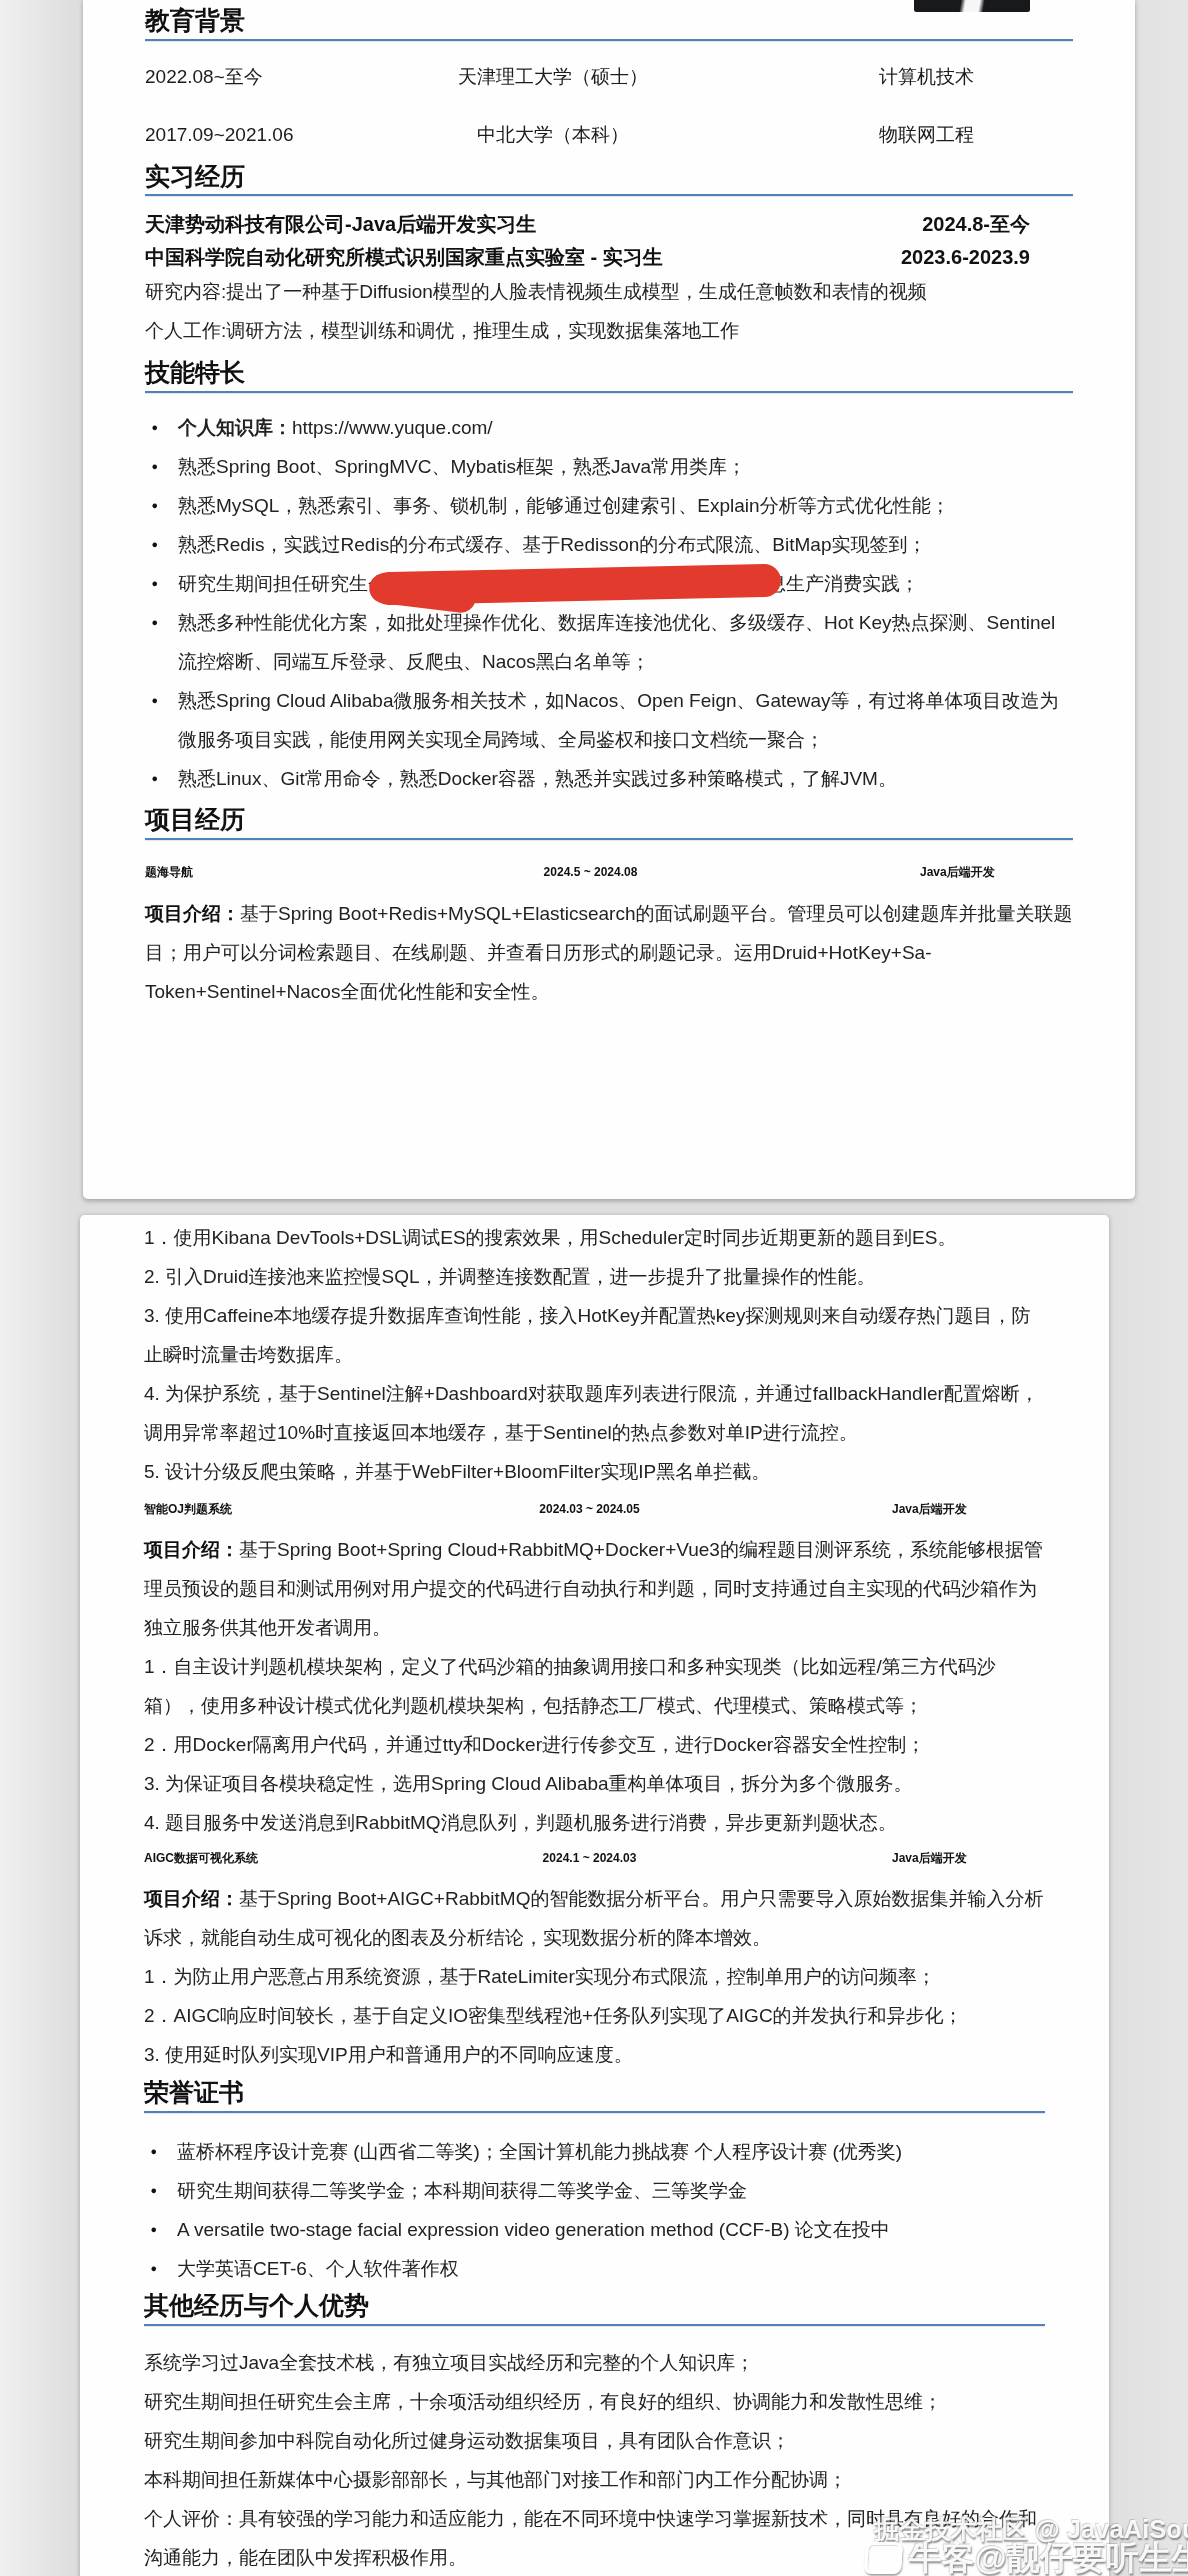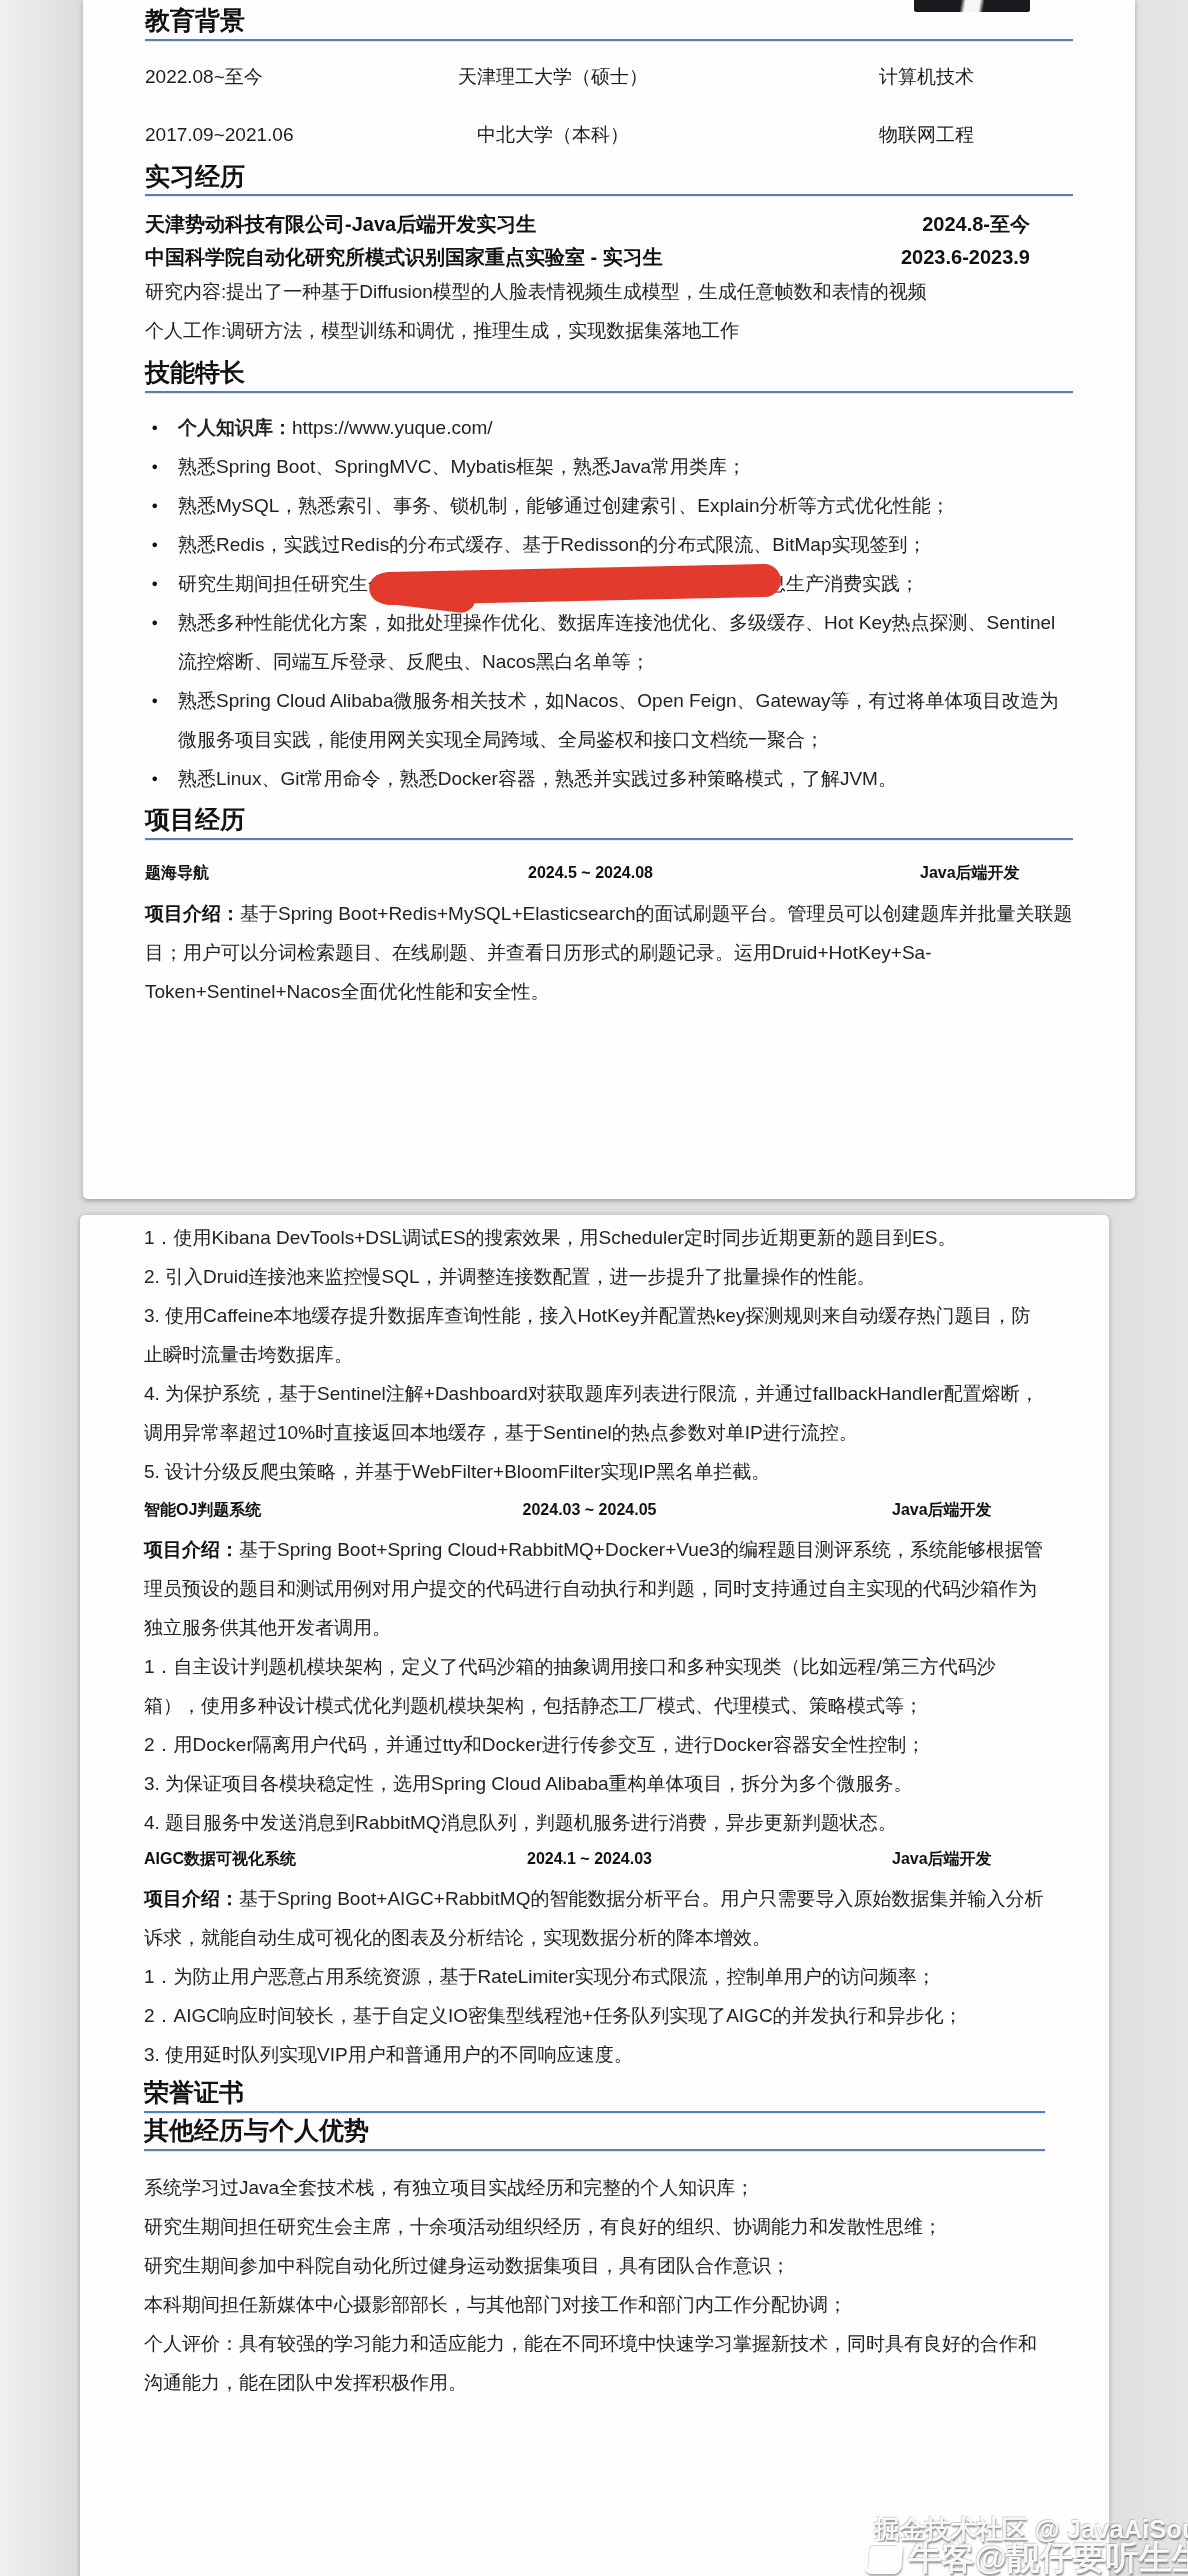--- a/index.html
+++ b/index.html
@@ -22,21 +22,21 @@
   .sec-h{font-size:25px;font-weight:700;line-height:31px;color:#111;}
   .rule{border:0;border-top:2.5px solid #4f81bd;margin:2.5px 0 0 0;box-shadow:0 0.8px 0.8px rgba(0,0,0,.12);}
   .body-line,.para{font-size:19px;line-height:39px;color:#222;}
   .edu-row{display:flex;font-size:19px;line-height:25px;}
   .edu-period{width:272px;}
   .edu-school{width:272px;text-align:center;}
   .edu-spacer{flex:1;}
   .edu-major{width:194px;}
   .entry-hdr{display:flex;justify-content:space-between;font-size:20px;font-weight:700;line-height:25px;color:#111;}
   .entry-hdr .date{margin-right:43px;}
-  .proj-hdr{display:flex;font-size:16px;font-weight:700;line-height:25px;color:#111;}
+  .proj-hdr{display:flex;font-size:12px;font-weight:700;line-height:25px;color:#111;}
   .proj-name{width:272px;}
   .proj-period{width:347px;text-align:center;}
   .proj-spacer{flex:1;}
   .proj-role{width:153px;}
   .bullet{position:relative;padding-left:33px;font-size:19px;line-height:39px;color:#222;}
   .bullet::before{content:"●";position:absolute;left:6.6px;top:0;font-size:10.7px;line-height:39px;color:#111;}
   .b-label{font-weight:700;}
   .intro-label{font-weight:700;color:#111;}
   .kb-line{position:relative;}
   .scribble{position:absolute;left:289px;top:568px;width:409px;height:33px;background:#e23a2c;border-radius:18px;transform:rotate(-1.2deg);}
@@ -172,20 +172,26 @@
         <span class="intro-label">项目介绍：</span><span>基于Spring Boot+AIGC+RabbitMQ的智能数据分析平台。用户只需要导入原始数据集并输入分析诉求，就能自动生成可视化的图表及分析结论，实现数据分析的降本增效。</span>
       </div>
       <div class="para">1．为防止用户恶意占用系统资源，基于RateLimiter实现分布式限流，控制单用户的访问频率；</div>
       <div class="para">2．AIGC响应时间较长，基于自定义IO密集型线程池+任务队列实现了AIGC的并发执行和异步化；</div>
       <div class="para">3. 使用延时队列实现VIP用户和普通用户的不同响应速度。</div>
     </div>
 
     <div class="sec-h" style="margin-top:3.3px;">荣誉证书</div>
     <hr class="rule">
 
+    <div style="margin-top:19px;">
+      <div class="bullet">蓝桥杯程序设计竞赛 (山西省二等奖)；全国计算机能力挑战赛 个人程序设计赛 (优秀奖)</div>
+      <div class="bullet">研究生期间获得二等奖学金；本科期间获得二等奖学金、三等奖学金</div>
+      <div class="bullet">A versatile two-stage  facial expression video generation method (CCF-B) 论文在投中</div>
+      <div class="bullet">大学英语CET-6、个人软件著作权</div>
+    </div>
 
     <div class="sec-h" style="margin-top:2.5px;">其他经历与个人优势</div>
     <hr class="rule">
 
     <div style="margin-top:17.3px;">
       <div class="para">系统学习过Java全套技术栈，有独立项目实战经历和完整的个人知识库；</div>
       <div class="para">研究生期间担任研究生会主席，十余项活动组织经历，有良好的组织、协调能力和发散性思维；</div>
       <div class="para">研究生期间参加中科院自动化所过健身运动数据集项目，具有团队合作意识；</div>
       <div class="para">本科期间担任新媒体中心摄影部部长，与其他部门对接工作和部门内工作分配协调；</div>
       <div class="para">个人评价：具有较强的学习能力和适应能力，能在不同环境中快速学习掌握新技术，同时具有良好的合作和沟通能力，能在团队中发挥积极作用。</div>

